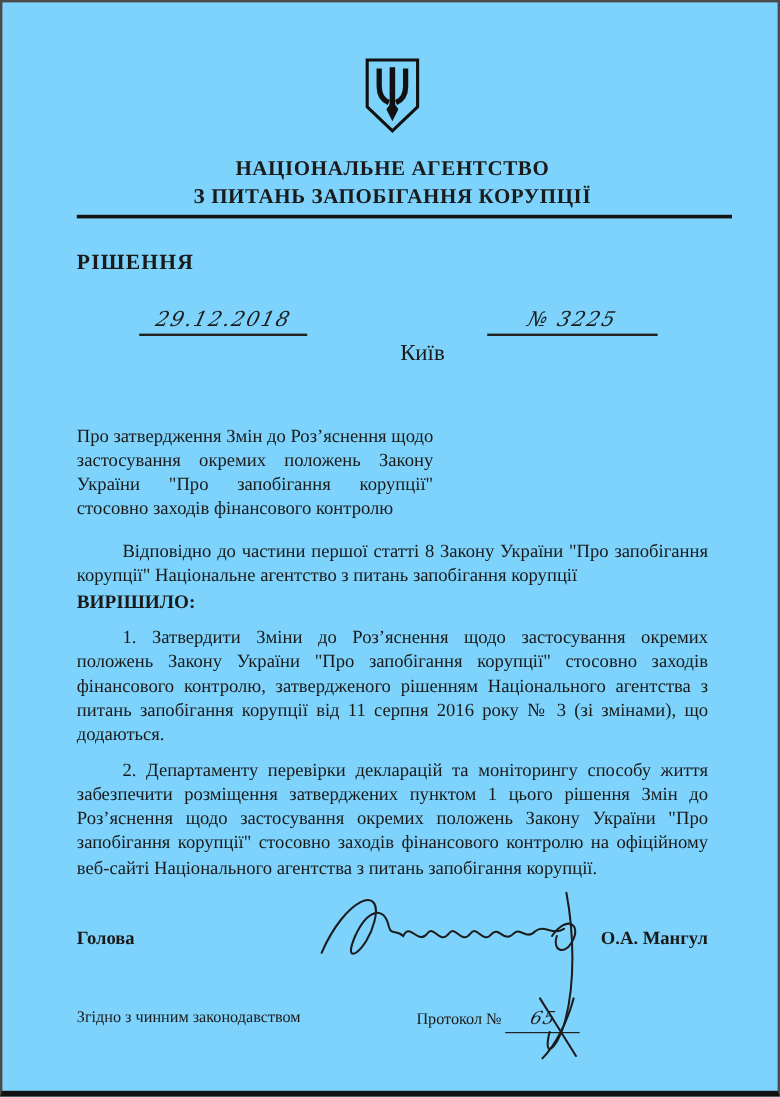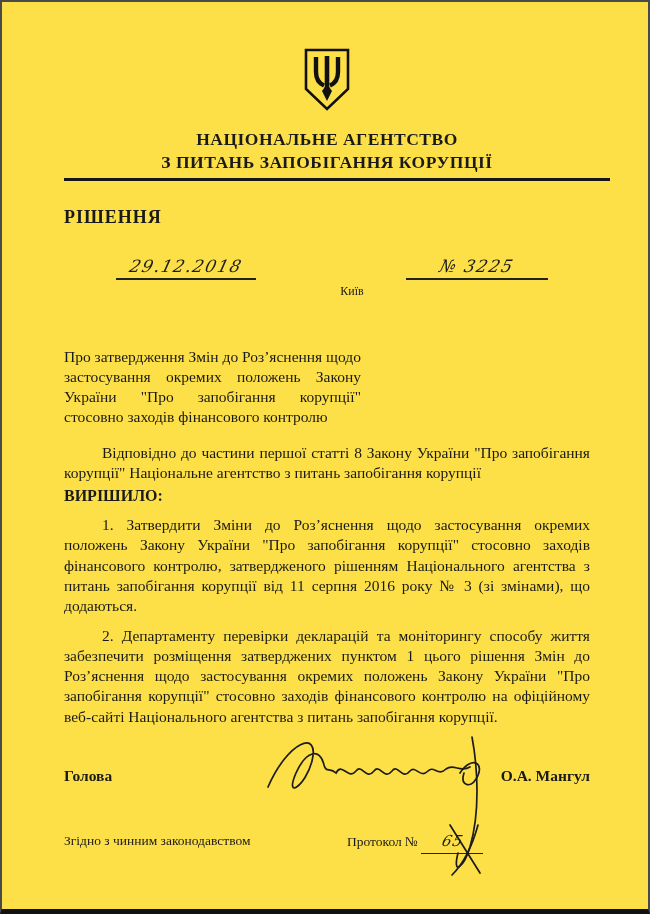--- a/index.html
+++ b/index.html
@@ -1,20 +1,20 @@
 <!DOCTYPE html>
 <html><head>
 <meta charset="utf-8">
 <style>
   html,body{margin:0;padding:0;background:#e8e8e8;}
   .page{
     position:relative;
     width:650px;height:914px;
     margin:0 auto;
-    background:#fde047;
+    background:#7dd3fc;
     box-sizing:border-box;
     border:2px solid #4a4a4a;
     border-bottom:5px solid #111;
     font-family:"Liberation Serif","DejaVu Serif",serif;
     color:#1a1a1a;
     overflow:hidden;
   }
   .content{padding:0 58px 0 62px;}
   .emblem-wrap{text-align:center;margin-top:46px;}
   .org-name{
@@ -35,21 +35,21 @@
   .dateno-row{
     display:flex;justify-content:space-between;
     margin-top:28px;padding:0 42px 0 52px;
   }
   .writeline{
     display:inline-block;border-bottom:2px solid #222;
     text-align:center;padding:0 6px 1px 6px;
   }
   .date-line{min-width:128px;font-size:17px;}
   .no-line{min-width:130px;font-size:17px;}
-  .city{text-align:center;font-size:12px;margin-top:4px;padding-left:50px;}
+  .city{text-align:center;font-size:19px;margin-top:4px;padding-left:50px;}
   .subject{
     width:297px;margin-top:48px;font-size:15.5px;line-height:1.3;
     text-align:justify;
   }
   p.body-par{
     margin:10px 0 0 0;font-size:15.5px;line-height:1.3;
     text-align:justify;text-indent:38px;
   }
   p.intro{margin-top:16px;}
   .resolved{font-weight:bold;font-size:16px;margin:4px 0 0 0;}

